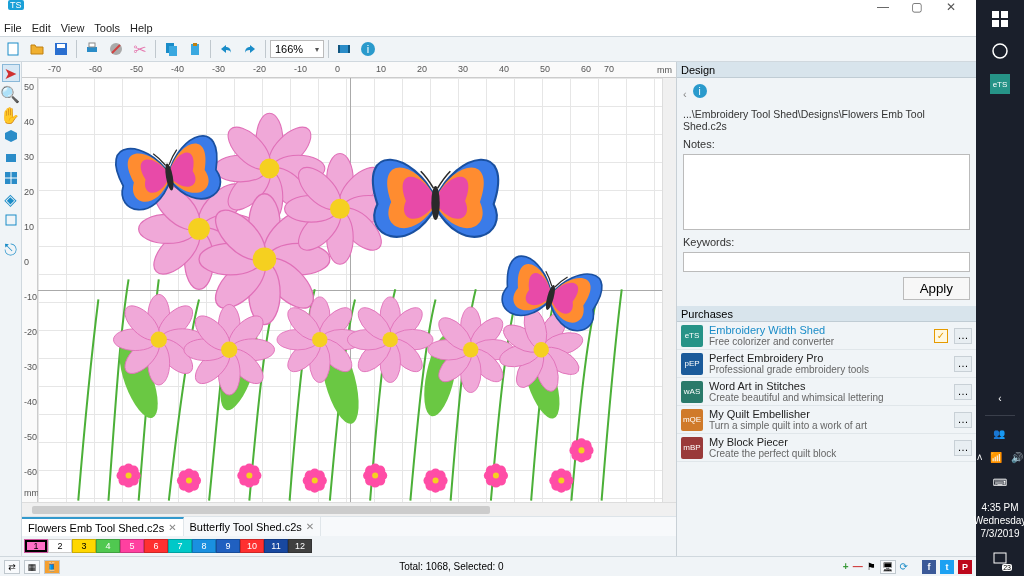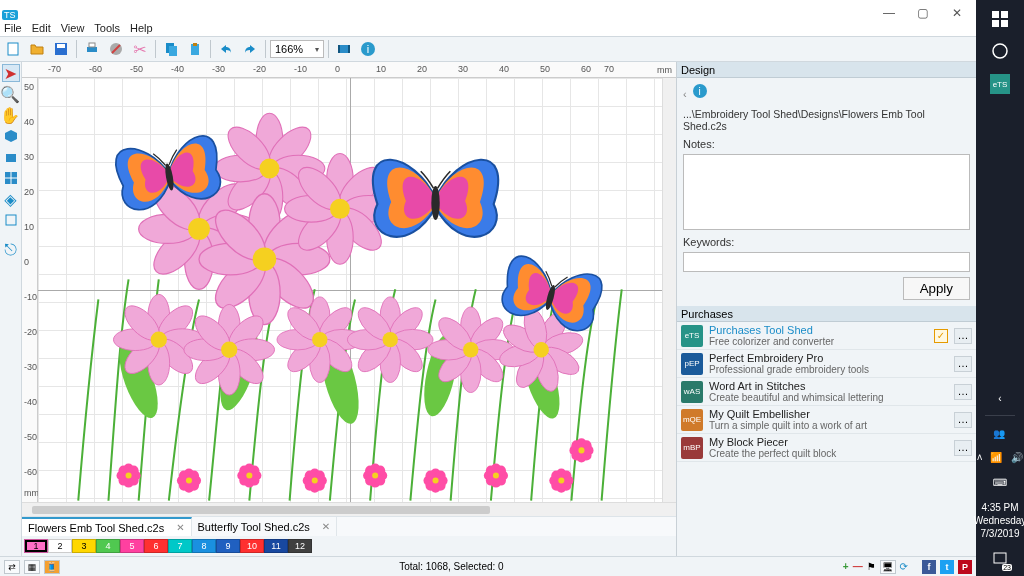--- a/index.html
+++ b/index.html
@@ -7,21 +7,21 @@
 .app { flex: 1; display: flex; flex-direction: column; background: #fff; }
 .taskbar { width: 48px; background: #1a1f2b; display: flex; flex-direction: column; align-items: center; color: #fff; font-size: 10px; }
 .taskbar .tb-top { display: flex; flex-direction: column; align-items: center; gap: 14px; padding-top: 10px; }
 .taskbar .tb-ico { width: 18px; height: 18px; display: flex; align-items: center; justify-content: center; }
 .taskbar .tb-spacer { flex: 1; }
 .taskbar .tb-sep { width: 30px; height: 1px; background: #3a3f4b; margin: 8px 0; }
 .taskbar .tb-bot { display: flex; flex-direction: column; align-items: center; gap: 10px; padding-bottom: 8px; }
 .taskbar .tb-row { display: flex; gap: 8px; }
 .taskbar .time { text-align: center; line-height: 1.3; }
 
-.titlebar { height: 20px; display: flex; align-items: flex-end; background: #fff; font-size: 11px; color: #444; padding: 0 2px; }
+.titlebar { height: 20px; display: flex; align-items: flex-start; background: #fff; font-size: 11px; color: #444; padding: 0 8px; }
 .titlebar .ts-badge { background: #1aa0d8; color: #fff; font-size: 9px; padding: 0 2px; border-radius: 2px; margin-right: 4px; }
 .titlebar .spacer { flex: 1; }
 .titlebar .winbtn { width: 34px; text-align: center; color: #555; font-size: 12px; }
 
 .menubar { height: 16px; display: flex; align-items: center; font-size: 11px; padding: 0 4px; gap: 10px; color: #222; }
 .menubar span { cursor: default; }
 
 .toolbar { height: 26px; background: #f0f4f7; border-top: 1px solid #d0d8de; border-bottom: 1px solid #d0d8de; display: flex; align-items: center; gap: 2px; padding: 0 2px; }
 .tb-btn { width: 22px; height: 22px; display: flex; align-items: center; justify-content: center; color: #1a8cc8; }
 .tb-sep-v { width: 1px; height: 18px; background: #c0c8ce; margin: 0 2px; }
@@ -43,21 +43,21 @@
 .ruler-v .mm { position: absolute; bottom: 4px; left: 2px; }
 .canvas { flex: 1; position: relative; background: #fff; background-image: linear-gradient(#e6e6e6 1px, transparent 1px), linear-gradient(90deg, #e6e6e6 1px, transparent 1px); background-size: 28px 28px; overflow: hidden; }
 .canvas::before { content: ""; position: absolute; left: 0; right: 0; top: 50%; border-top: 1px solid #aaa; }
 .canvas::after { content: ""; position: absolute; top: 0; bottom: 0; left: 50%; border-left: 1px solid #aaa; }
 .canvas svg { position: absolute; inset: 0; z-index: 1; }
 .scroll-v { width: 14px; background: #f0f0f0; border-left: 1px solid #ddd; }
 .scroll-h { height: 14px; background: #f0f0f0; border-top: 1px solid #ddd; display: flex; }
 .scroll-h .thumb { width: 70%; height: 8px; background: #ccc; margin: 3px 10px; border-radius: 2px; }
 
 .tabs-row { height: 20px; background: #f7f9fb; border-top: 1px solid #dde4e9; display: flex; align-items: center; font-size: 11px; }
-.dtab { padding: 0 6px; border-right: 1px solid #e0e6ea; height: 100%; display: flex; align-items: center; gap: 12px; }
+.dtab { padding: 0 6px; border-right: 1px solid #e0e6ea; height: 100%; display: flex; align-items: center; gap: 4px; }
 .dtab.active { background: #fff; border-top: 2px solid #3399cc; }
 .dtab .x { color: #888; font-size: 10px; }
 
 .colorbar { height: 20px; background: #f0f4f7; display: flex; align-items: center; font-size: 10px; padding: 0 2px; }
 .swatch { height: 14px; width: 24px; display: flex; align-items: center; justify-content: center; color: #fff; font-size: 9px; border: 1px solid rgba(0,0,0,0.2); }
 .sw-sel { box-shadow: inset 0 0 0 2px #000; }
 
 .rightpanel { width: 300px; background: #f0f4f7; border-left: 1px solid #c8d0d6; display: flex; flex-direction: column; font-size: 11px; }
 .panel-head { height: 16px; background: #d8e4ec; border-bottom: 1px solid #c0ccd4; padding: 0 4px; display: flex; align-items: center; }
 .panel-body { padding: 6px; display: flex; flex-direction: column; gap: 4px; }
@@ -385,21 +385,21 @@
         <input class="fld-input" style="">
         <button class="apply-btn">Apply</button>
       </div>
       <div class="panel-head">
           <span>Purchases</span>
         </div>
       <div id="purch-list" style="overflow:auto">
           <div class="purch-item">
             <div class="purch-ico" style="background:#269387">eTS</div>
             <div class="purch-txt">
-              <div class="purch-title link">Purchases Tool Shed</div>
+              <div class="purch-title link">Embroidery Width Shed</div>
               <div class="purch-sub">Free colorizer and converter</div>
             </div>
             <div class="chk">✓</div>
             <div class="purch-dots">…</div>
           </div>
           <div class="purch-item">
             <div class="purch-ico" style="background:#1a5a9a">pEP</div>
             <div class="purch-txt">
               <div class="purch-title">Perfect Embroidery Pro</div>
               <div class="purch-sub">Professional grade embroidery tools</div>

